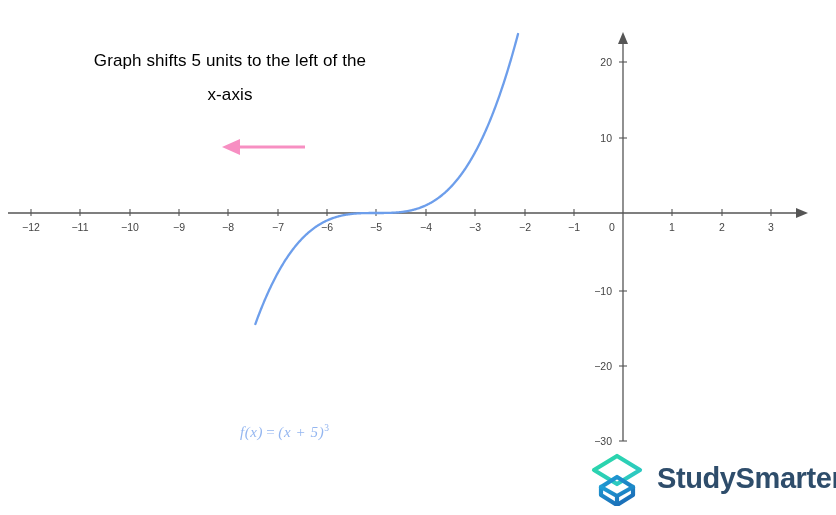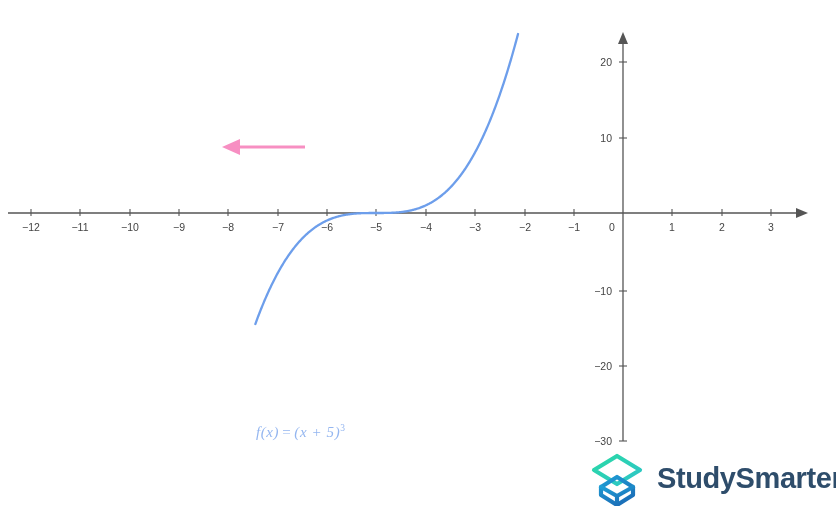--- a/index.html
+++ b/index.html
@@ -52,21 +52,21 @@
     fill: none;
     stroke-width: 2.3;
     stroke-linecap: round;
     stroke-linejoin: round;
   }
   .arrow-shaft { stroke-width: 3.2; stroke-linecap: butt; }
 
   
   #function-label {
     position: absolute;
-    left: 256px;
+    left: 240px;
     top: 423px;
     font-family: "Liberation Serif", serif;
     font-style: italic;
     font-size: 15px;
     color: #94b6f0;
     white-space: nowrap;
     letter-spacing: 0.6px;
     text-align: center;
   }
   #function-label sup {
@@ -93,20 +93,24 @@
     color: #2e4d6b;
     letter-spacing: -0.4px;
     white-space: nowrap;
   }
 </style>
 </head>
 <body>
 
 <div id="stage">
 
+  <div id="annotation-title">
+    <span>Graph shifts 5 units to the left of the</span>
+    <span class="line2">x-axis</span>
+  </div>
 
   <svg id="plot-svg" viewBox="0 0 836 515">
 
     <g>
       <line class="arrow-shaft" x1="305" y1="147" x2="235" y2="147" stroke="#f78fc2"></line>
       <polygon points="222,147 240,139 240,155" fill="#f78fc2"></polygon>
     </g>
 
     <g>
       <line class="axis-line" x1="8" y1="213" x2="800" y2="213"></line>

